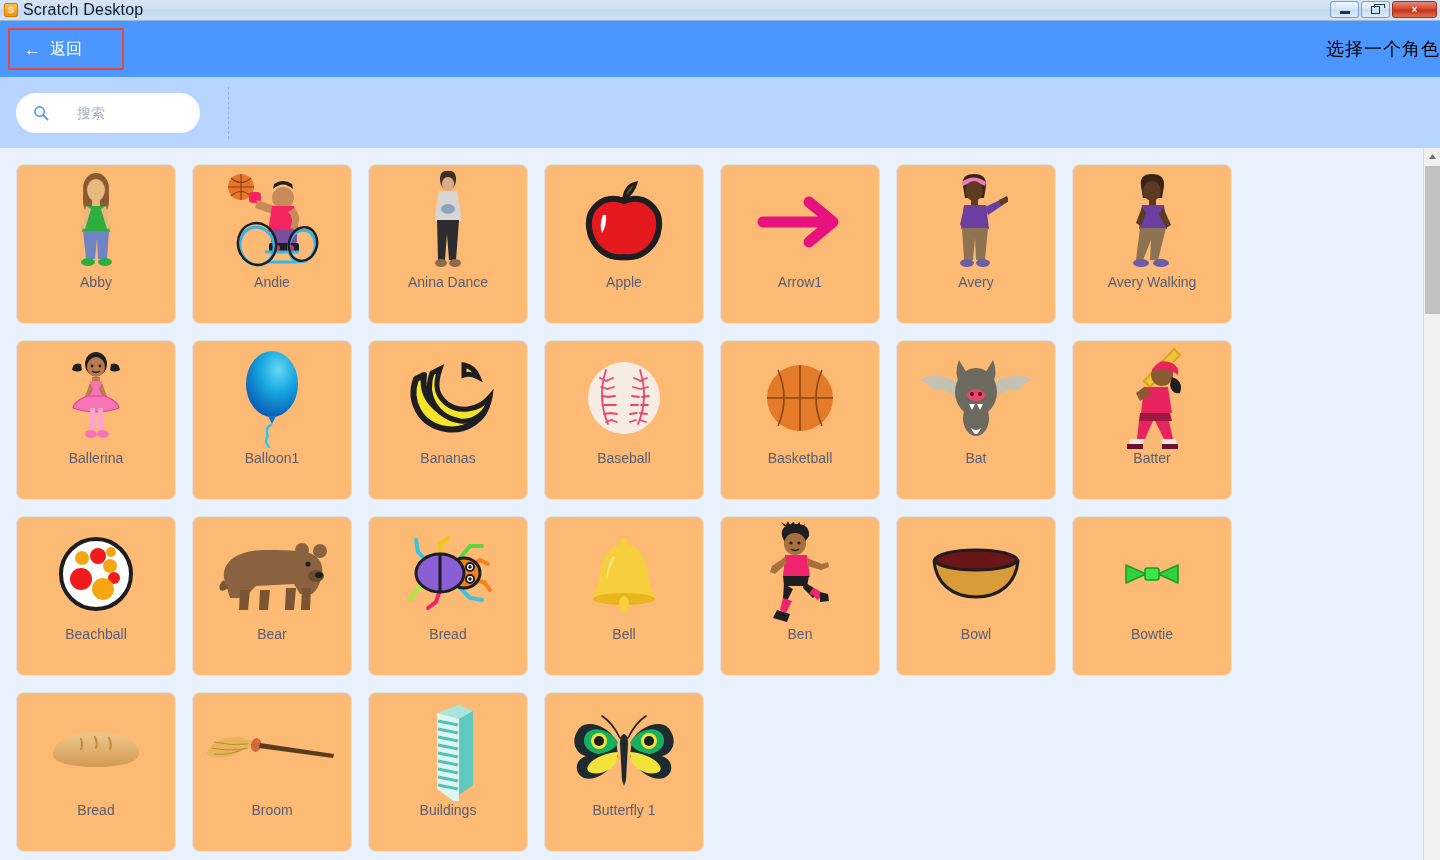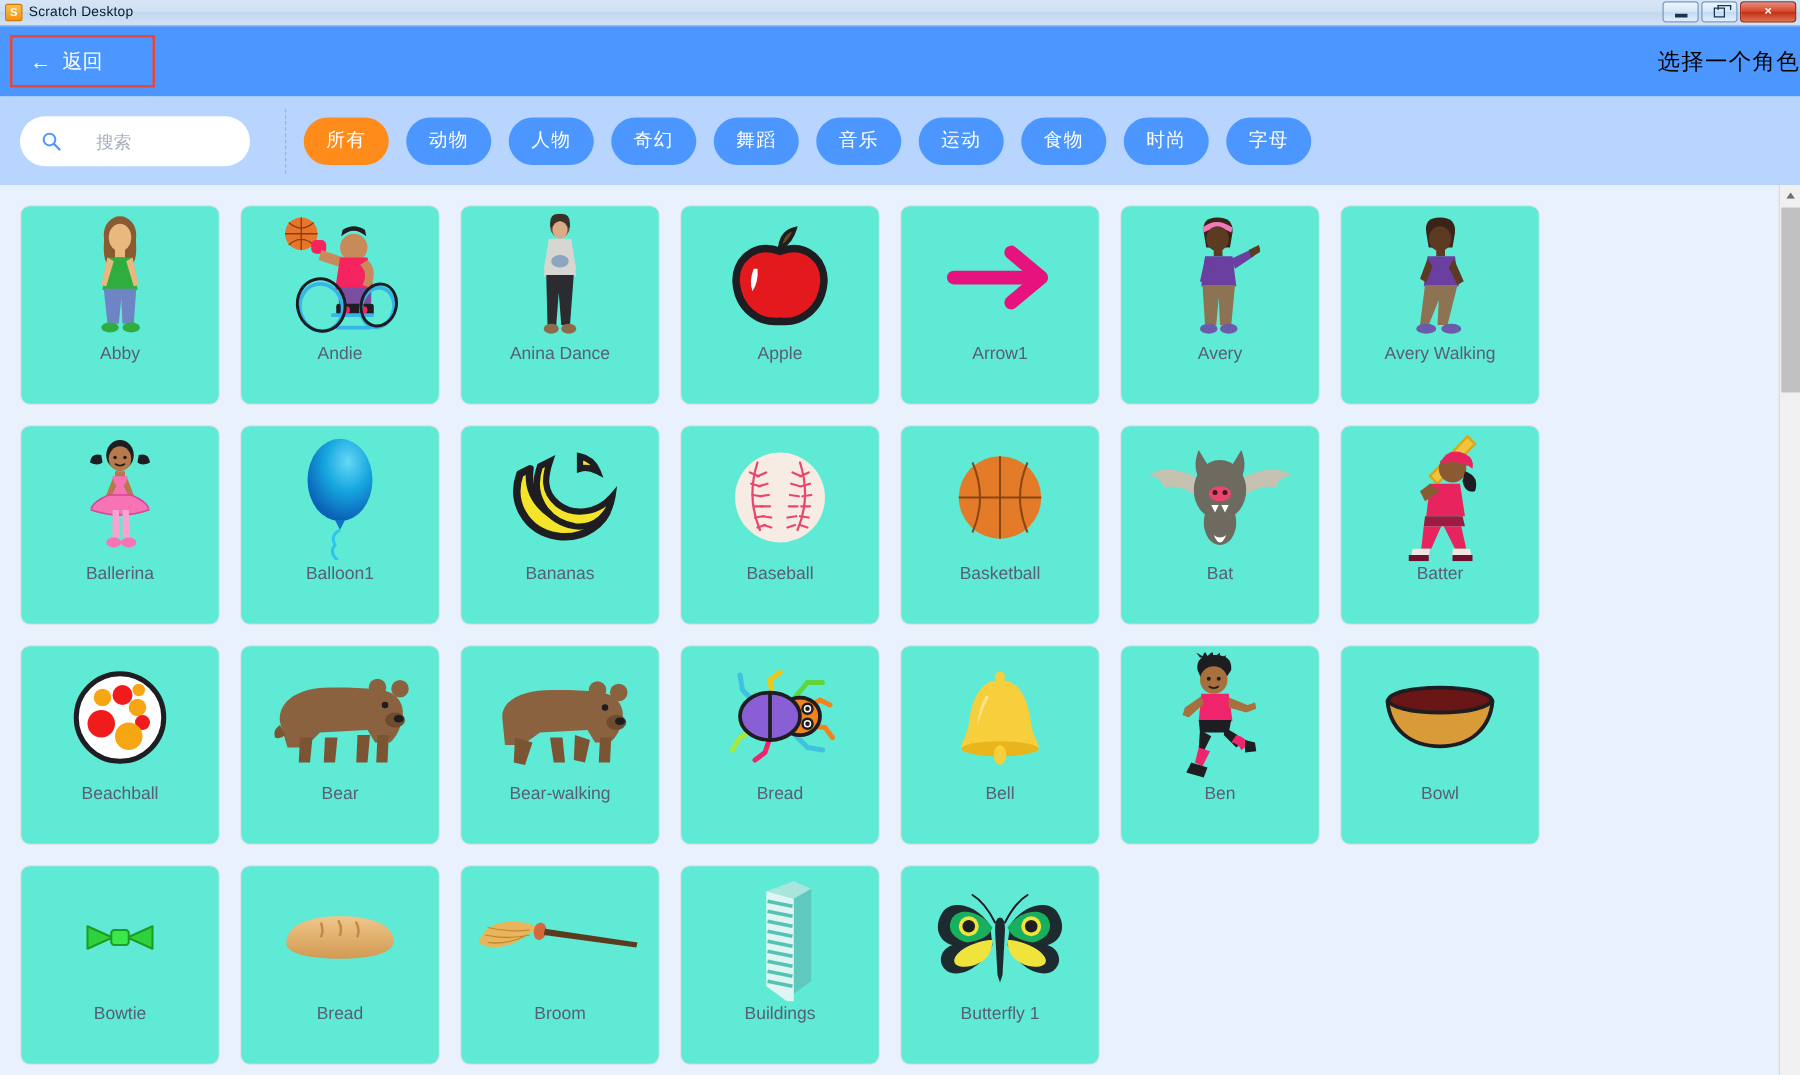--- a/index.html
+++ b/index.html
@@ -20,21 +20,21 @@
     position: relative;
   }
   #titlebar .app-icon {
     width: 14px; height: 14px; margin-left: 4px; margin-right: 5px;
     background: linear-gradient(to bottom, #ffc04d, #f5920b);
     border: 1px solid #d07a00; border-radius: 2px;
     display: flex; align-items: center; justify-content: center;
     font-size: 9px; color: #fff; font-weight: bold; line-height: 1;
   }
   #titlebar .title-text {
-    font-size: 11px; color: #0b1a2e; letter-spacing: .2px;
+    font-size: 16px; color: #0b1a2e; letter-spacing: .2px;
   }
   #win-controls {
     position: absolute; right: 3px; top: 1px;
     display: flex; gap: 2px; align-items: center;
   }
   #win-controls .wbtn {
     width: 29px; height: 17px;
     border: 1px solid #7a9ec1;
     border-radius: 3px;
     background: linear-gradient(to bottom, #eef6ff 0%, #d6e6f7 48%, #c3dbf2 52%, #e2eefb 100%);
@@ -121,21 +121,21 @@
   }
   #grid {
     display: grid;
     grid-template-columns: repeat(7, 160px);
     gap: 16px;
     padding: 16px;
     width: 1420px;
   }
   .sprite-card {
     width: 160px; height: 160px;
-    background: #5eead4;
+    background: #fdba74;
     border: 1px solid #dfe3ec;
     border-radius: 8px;
     display: flex; flex-direction: column;
     align-items: center; justify-content: flex-start;
     cursor: pointer; user-select: none;
     overflow: hidden;
     position: relative;
   }
   .sprite-art {
     height: 110px; width: 100%;
@@ -197,32 +197,20 @@
 
 <div id="filterbar">
   <div id="search-wrap">
     <svg class="search-icon" viewBox="0 0 16 16">
       <circle cx="6.6" cy="6.6" r="4.7" fill="none" stroke="#4c97ff" stroke-width="1.6"></circle>
       <line x1="10.2" y1="10.2" x2="14.6" y2="14.6" stroke="#4c97ff" stroke-width="1.8" stroke-linecap="round"></line>
     </svg>
     <input id="search-input" type="text" placeholder="搜索" style="">
   </div>
   <div id="divider"></div>
-  <div id="category-list">
-      <div class="cat-pill active">所有</div>
-      <div class="cat-pill">动物</div>
-      <div class="cat-pill">人物</div>
-      <div class="cat-pill">奇幻</div>
-      <div class="cat-pill">舞蹈</div>
-      <div class="cat-pill">音乐</div>
-      <div class="cat-pill">运动</div>
-      <div class="cat-pill">食物</div>
-      <div class="cat-pill">时尚</div>
-      <div class="cat-pill">字母</div>
-    </div>
 </div>
 
 <div id="grid-region">
   <div id="grid">
       <div class="sprite-card">
         <div class="sprite-art">
           <svg width="60" height="100" viewBox="0 0 60 100">
     <ellipse cx="30" cy="16" rx="13" ry="15" fill="#8a5a30"></ellipse>
     <path d="M18 14q-3 22 3 26h18q6-4 3-26z" fill="#8a5a30"></path>
     <ellipse cx="30" cy="18" rx="9" ry="11" fill="#e8b87f"></ellipse>
@@ -480,35 +468,20 @@
     <ellipse cx="103" cy="39" rx="4" ry="3" fill="#1d1d22"></ellipse>
     <circle cx="92" cy="28" r="2.6" fill="#1d1d22"></circle>
     <path d="M24 54h10l-2 20h-9zM44 54h10l-2 20h-9zM70 52h10l-2 22h-9zM86 52h9l-1 22h-9z" fill="#7a5433"></path>
     <path d="M8 44 q-6 4-4 10 4 2 8-2z" fill="#7a5433"></path>
   </svg>
         </div>
         <div class="sprite-label">Bear</div>
       </div>
       <div class="sprite-card">
         <div class="sprite-art">
-          <svg width="112" height="76" viewBox="0 0 112 76">
-    <ellipse cx="86" cy="16" rx="7" ry="7" fill="#8a6240"></ellipse>
-    <ellipse cx="103" cy="18" rx="7" ry="7" fill="#8a6240"></ellipse>
-    <path d="M10 40 C8 24 26 16 50 16 74 16 94 16 102 26 110 36 104 52 96 58 L84 58 78 48 40 50 26 60 12 60 z" fill="#8a6240"></path>
-    <path d="M86 18 C100 18 108 28 106 40 104 50 94 56 88 54 80 50 78 32 86 18z" fill="#8a6240"></path>
-    <ellipse cx="101" cy="42" rx="8" ry="6" fill="#6f4c2e"></ellipse>
-    <ellipse cx="104" cy="41" rx="4" ry="3" fill="#1d1d22"></ellipse>
-    <circle cx="92" cy="30" r="2.6" fill="#1d1d22"></circle>
-    <path d="M20 54 l14 4-6 18-9-2zM48 54h10l2 20h-9zM68 52l12 4-4 18-9-2zM88 54h9l-1 20h-9z" fill="#7a5433"></path>
-  </svg>
-        </div>
-        <div class="sprite-label">Bear-walking</div>
-      </div>
-      <div class="sprite-card">
-        <div class="sprite-art">
           <svg width="96" height="80" viewBox="0 0 96 80">
     <g stroke-width="4" fill="none" stroke-linecap="round">
       <path d="M30 30 L18 18 16 6" stroke="#3fc1e0"></path>
       <path d="M42 24 L40 10 48 4" stroke="#f0c814"></path>
       <path d="M60 24 L70 12 82 12" stroke="#5fd63f"></path>
       <path d="M66 34 L80 26 88 30" stroke="#f2821e"></path>
       <path d="M30 48 L16 56 10 66" stroke="#a8e83f"></path>
       <path d="M40 56 L36 68 28 74" stroke="#f0246c"></path>
       <path d="M60 54 L70 64 82 66" stroke="#3fc1e0"></path>
       <path d="M66 46 L84 48 90 56" stroke="#f2821e"></path>

